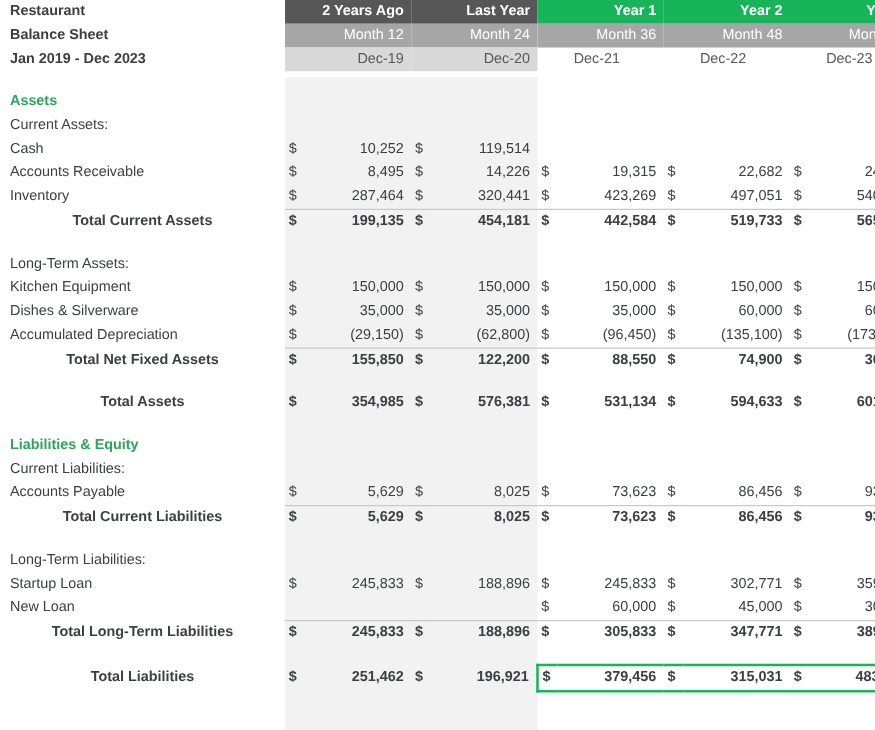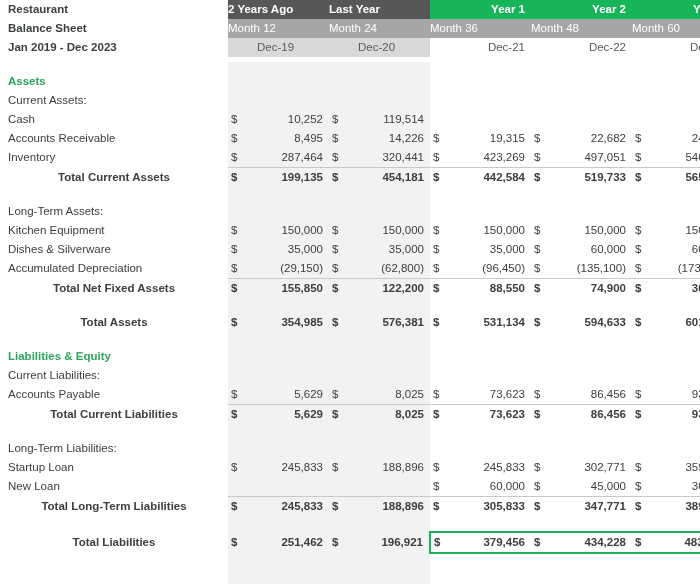--- a/index.html
+++ b/index.html
@@ -52,50 +52,50 @@
     white-space: nowrap;
   }
 
   
   .hdr1 td, .hdr2 td, .hdr3 td { height: 19px; line-height: 19px; }
 
   .hdr1 .h-dark {
     background: #575757;
     color: #ffffff;
     font-weight: bold;
-    text-align: left;
+    text-align: right;
     padding-right: 6px;
     font-size: 11.5px;
   }
   .hdr1 .h-green {
     background: #17B45A;
     color: #ffffff;
     font-weight: bold;
     text-align: right;
     padding-right: 6px;
     font-size: 11.5px;
   }
   .hdr2 .h-mid {
     background: #a6a6a6;
     color: #ffffff;
-    text-align: left;
+    text-align: right;
     padding-right: 6px;
     font-size: 11.5px;
   }
   .hdr3 .h-light {
     background: #d9d9d9;
     color: #595959;
-    text-align: center;
+    text-align: right;
     padding-right: 6px;
     font-size: 11.5px;
   }
   .hdr3 .h-plain {
     background: transparent;
     color: #595959;
-    text-align: right;
+    text-align: center;
     padding-right: 6px;
     font-size: 11.5px;
   }
 
   .title-cell {
     font-weight: bold;
     color: #3c4043;
     padding-left: 8px;
     font-size: 11.5px;
     background: #ffffff;
@@ -454,20 +454,20 @@
 
       <tr class="r bold">
         <td class="label indent-total">Total Liabilities</td>
         <td class="cur">$</td>
         <td class="val">251,462</td>
         <td class="cur">$</td>
         <td class="val">196,921</td>
         <td class="cur boxed box-left">$</td>
         <td class="val boxed">379,456</td>
         <td class="cur boxed">$</td>
-        <td class="val boxed">434,228</td>
+        <td class="val boxed">315,031</td>
         <td class="cur boxed">$</td>
         <td class="val boxed box-right">483,701</td>
       </tr>
 
     </tbody>
   </table>
 </div>
 
 </body></html>

